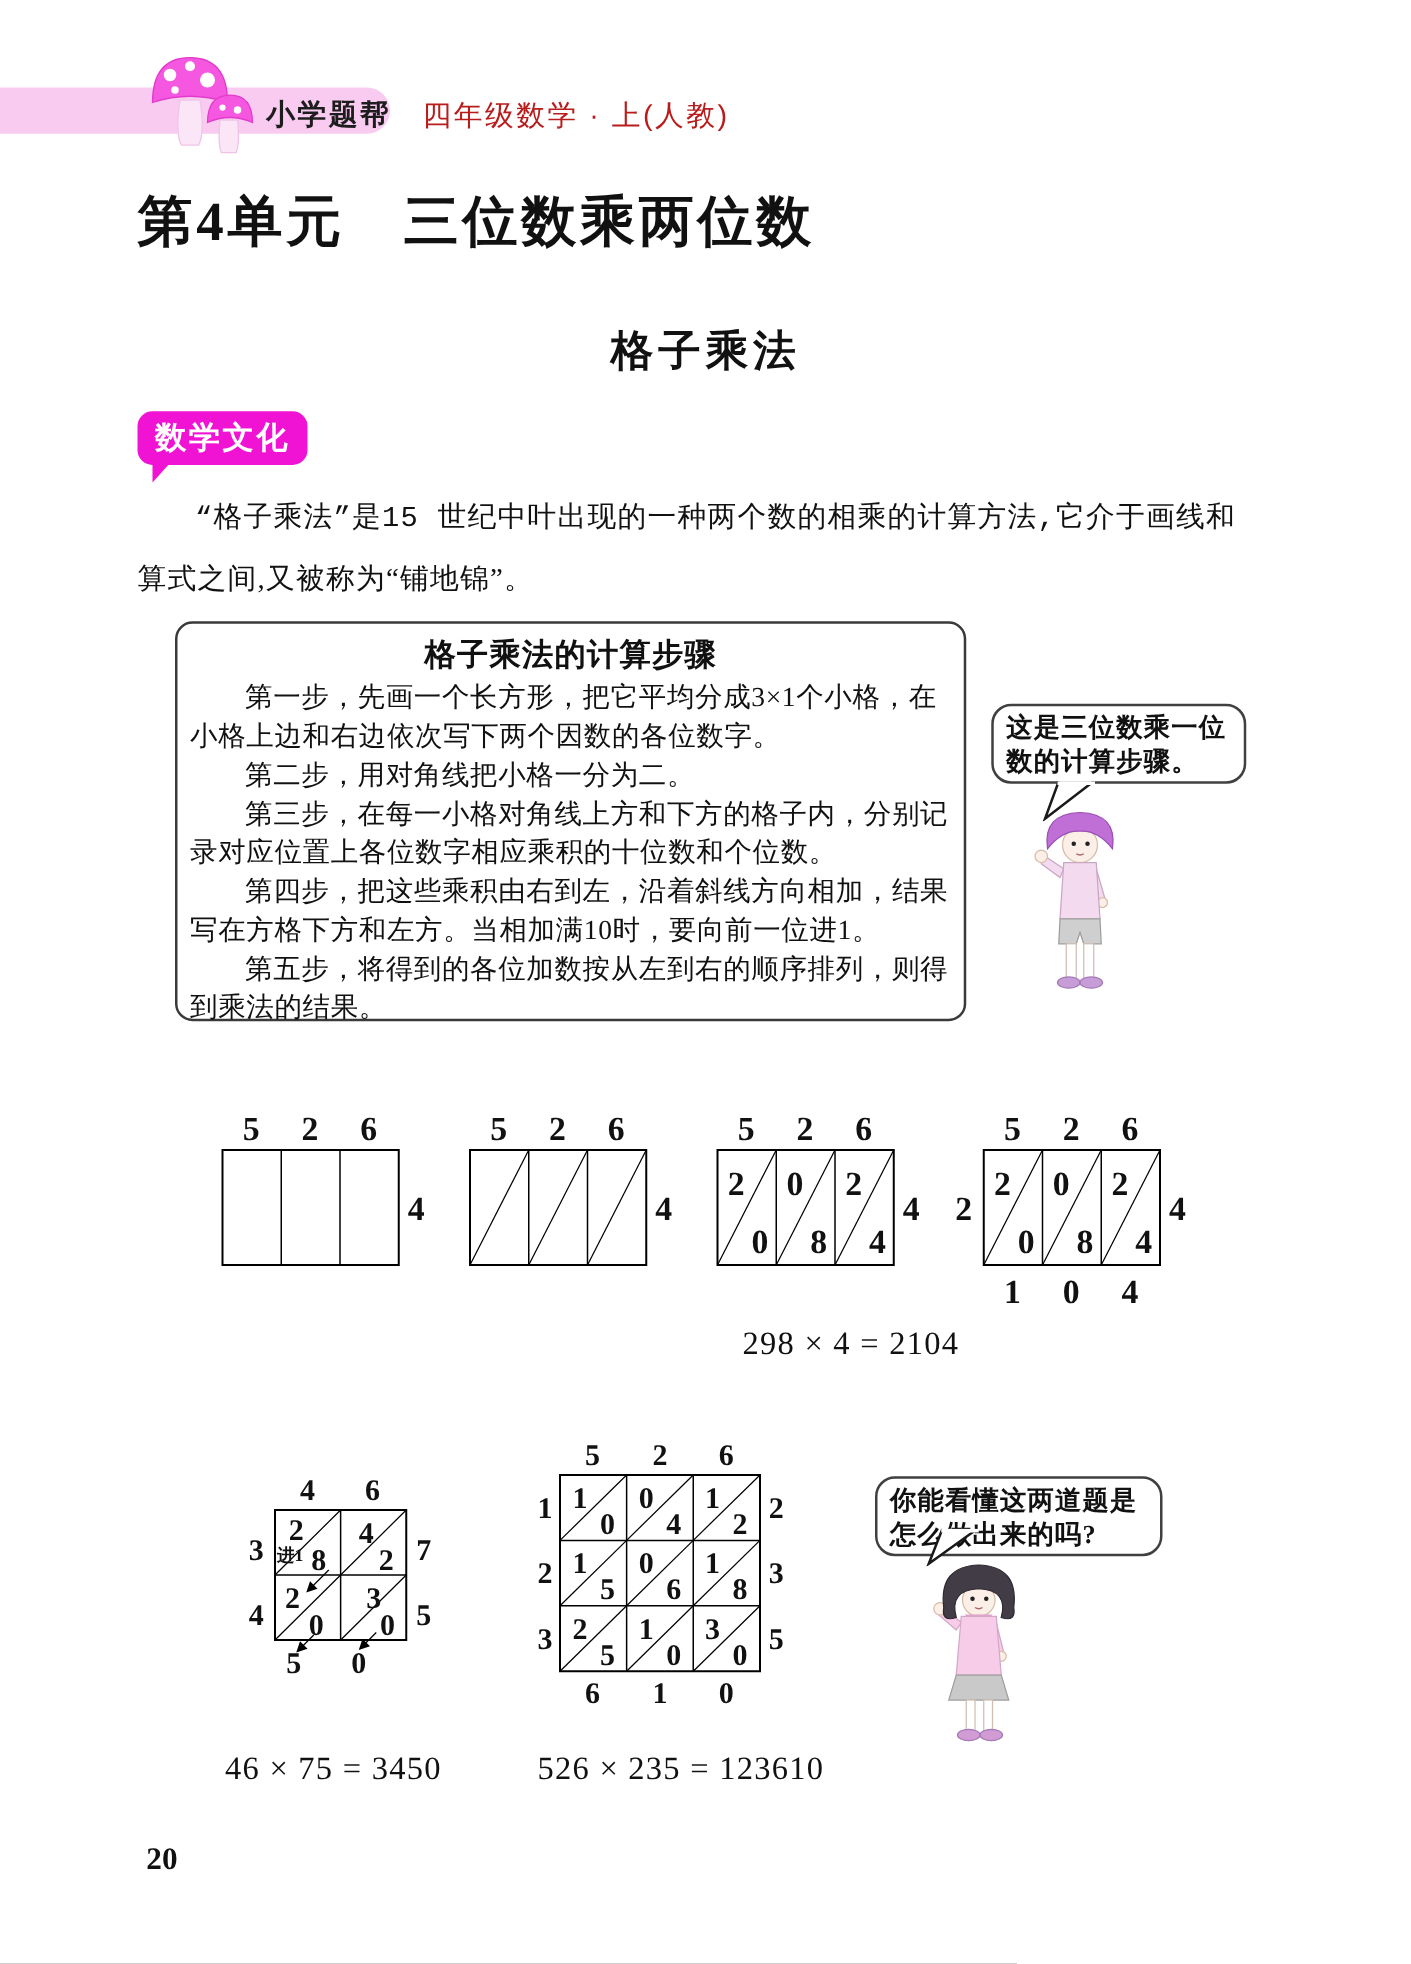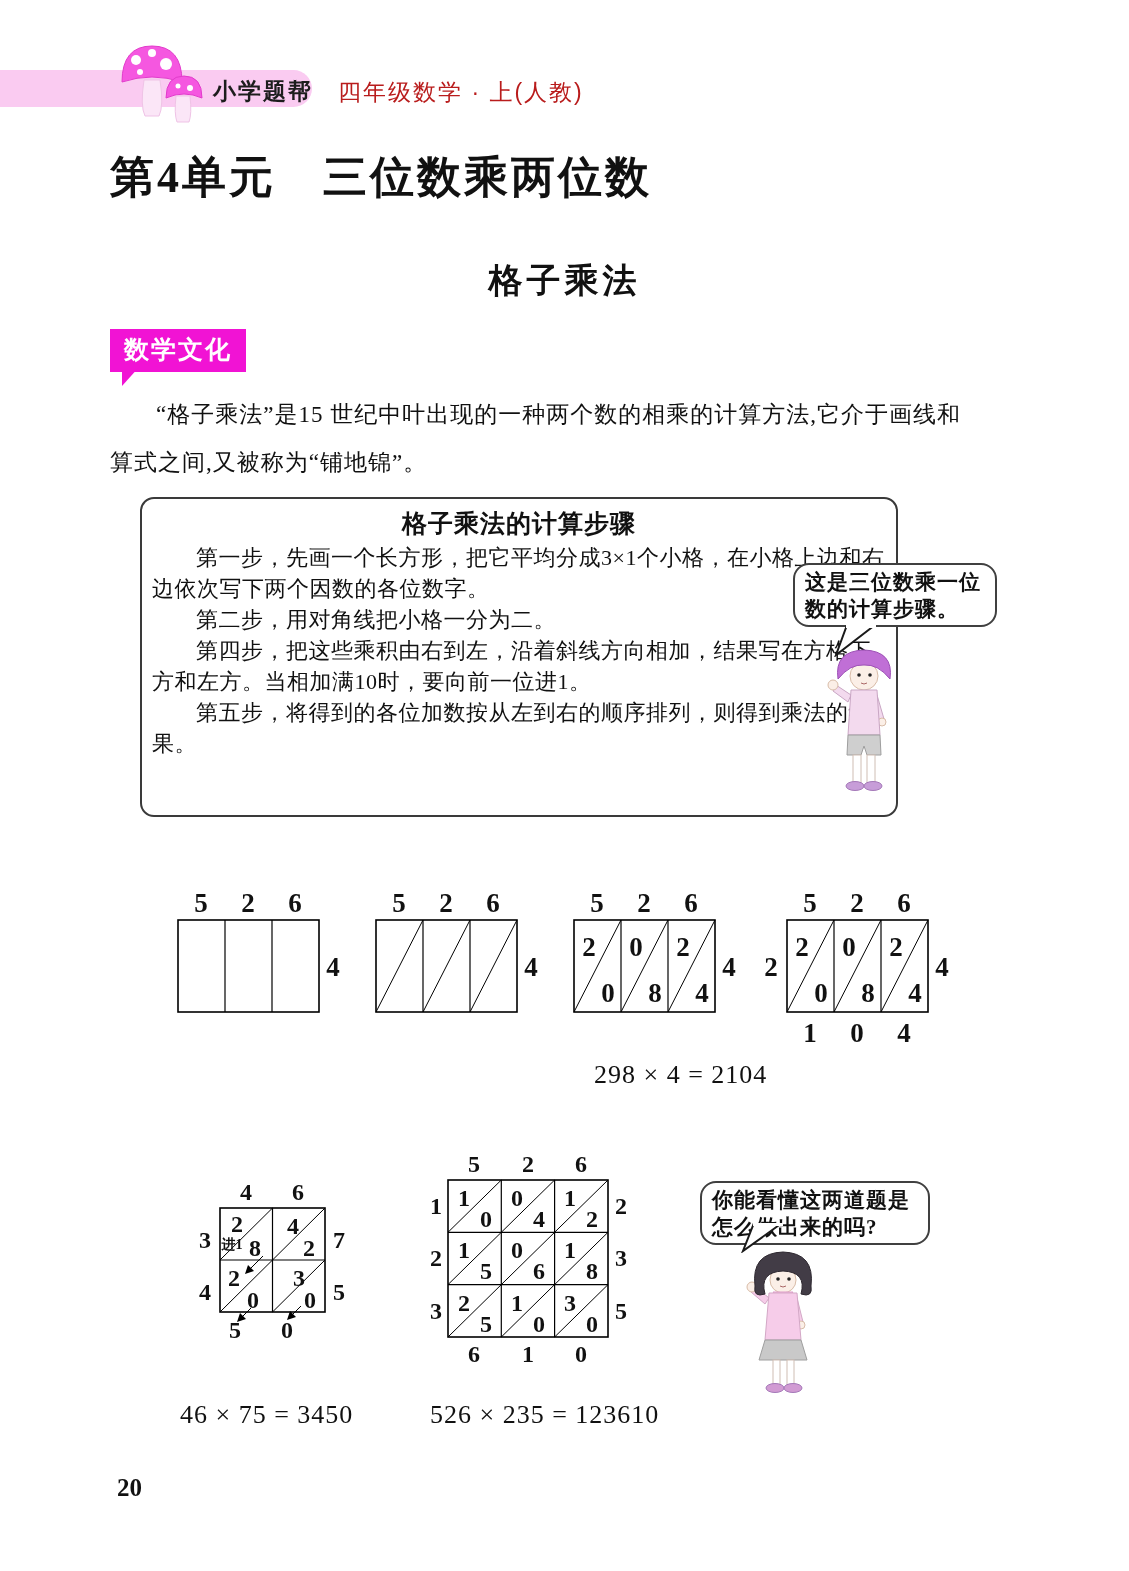--- a/index.html
+++ b/index.html
@@ -19,27 +19,27 @@
     font-size:23px;font-weight:700;color:#1d1d1d;letter-spacing:2px;}
   .edition{left:338px;top:77px;font-family:"Liberation Sans","DejaVu Sans",sans-serif;
     font-size:23px;color:#b91c1c;letter-spacing:2px;}
 
   .chapter-title{left:110px;top:148px;font-size:44px;font-weight:700;letter-spacing:3px;}
   .section-title{left:0;top:258px;width:1129px;text-align:center;
     font-family:Liberation Mono, monospace;font-size:34px;font-weight:600;letter-spacing:4px;}
 
   .badge{left:110px;top:329px;background:#F113D4;color:#fff;
     font-family:"Liberation Sans","DejaVu Sans",sans-serif;
-    font-size:25px;font-weight:700;padding:4px 14px 6px 14px;border-radius:0;letter-spacing:2px;}
+    font-size:25px;font-weight:700;padding:4px 14px 6px 14px;border-radius:12px;letter-spacing:2px;}
   .badge-tail{left:122px;top:366px;width:0;height:0;
     border-top:20px solid #F113D4;border-right:18px solid transparent;}
 
   .intro-line{left:110px;width:922px;font-size:23px;line-height:30px;letter-spacing:1px;}
 
-  .steps-box{left:140px;top:497px;width:758px;height:320px;
+  .steps-box{left:140px;top:497px;width:633px;height:320px;
     border:2px solid #3a3a3a;border-radius:14px;box-sizing:border-box;padding:6px 10px 0 10px;}
   .steps-box h3{margin:2px 0 2px 0;text-align:center;font-size:25px;font-weight:700;letter-spacing:1px;}
   .steps-box p{margin:0;text-indent:2em;font-size:22px;line-height:31px;font-weight:500;letter-spacing:0.5px;}
 
   .bubble{border:2px solid #404040;border-radius:16px;background:#fff;
     box-sizing:border-box;padding:4px 10px;font-size:21px;font-weight:700;line-height:27px;letter-spacing:1px;}
   .bubble-boy{left:793px;top:563px;width:204px;height:64px;}
   .bubble-girl{left:700px;top:1161px;width:230px;height:64px;margin-top:20px;}
 
   .eq{font-size:26px;letter-spacing:1px;}
@@ -70,27 +70,28 @@
 
   <div class="abs brand">小学题帮</div>
   <div class="abs edition">四年级数学 · 上(人教)</div>
 
   <div class="abs chapter-title">第4单元　三位数乘两位数</div>
   <div class="abs section-title">格子乘法</div>
 
   <div class="abs badge">数学文化</div>
   <div class="abs badge-tail"></div>
 
-  <div class="abs intro-line" style="top:400px;text-indent:46px;">“格子乘法”是15 世纪中叶出现的一种两个数的相乘的计算方法,它介于画线和</div>
+  <div class="abs intro-line" style="top:400px;text-indent:46px;font-family:Liberation Mono, monospace;">“格子乘法”是15 世纪中叶出现的一种两个数的相乘的计算方法,它介于画线和</div>
   <div class="abs intro-line" style="top:448px;">算式之间,又被称为“铺地锦”。</div>
 
   <div class="abs steps-box">
     <h3>格子乘法的计算步骤</h3>
     <p>第一步，先画一个长方形，把它平均分成3×1个小格，在小格上边和右边依次写下两个因数的各位数字。</p>
     <p>第二步，用对角线把小格一分为二。</p>
+    <p>第三步，在每一小格对角线上方和下方的格子内，分别记录对应位置上各位数字相应乘积的十位数和个位数。</p>
     <p>第四步，把这些乘积由右到左，沿着斜线方向相加，结果写在方格下方和左方。当相加满10时，要向前一位进1。</p>
     <p>第五步，将得到的各位加数按从左到右的顺序排列，则得到乘法的结果。</p>
   </div>
 
   <div class="abs bubble bubble-boy">
     <div>这是三位数乘一位</div>
     <div>数的计算步骤。</div>
   </div>
   <svg class="abs" style="left:833px;top:625px;" width="46" height="32" viewBox="0 0 46 32">
     <path d="M14 0 L3 30 L42 0" fill="#fff" stroke="#1a1a1a" stroke-width="2"></path>

